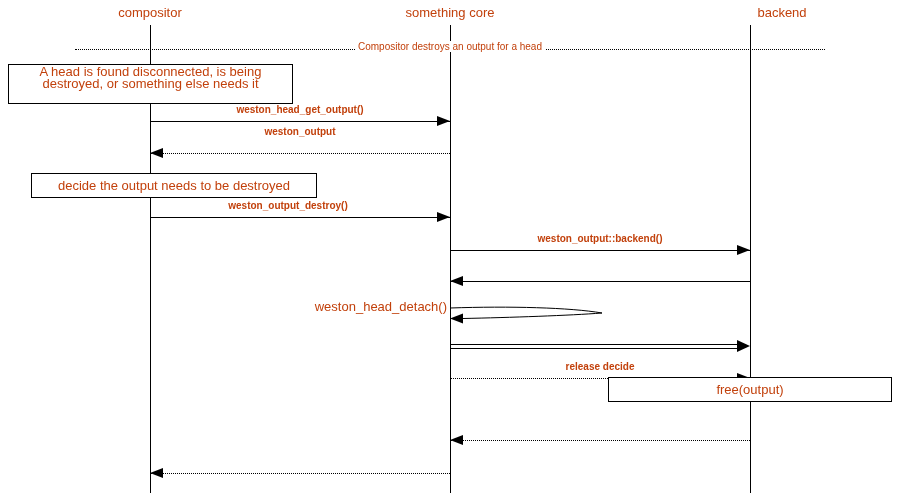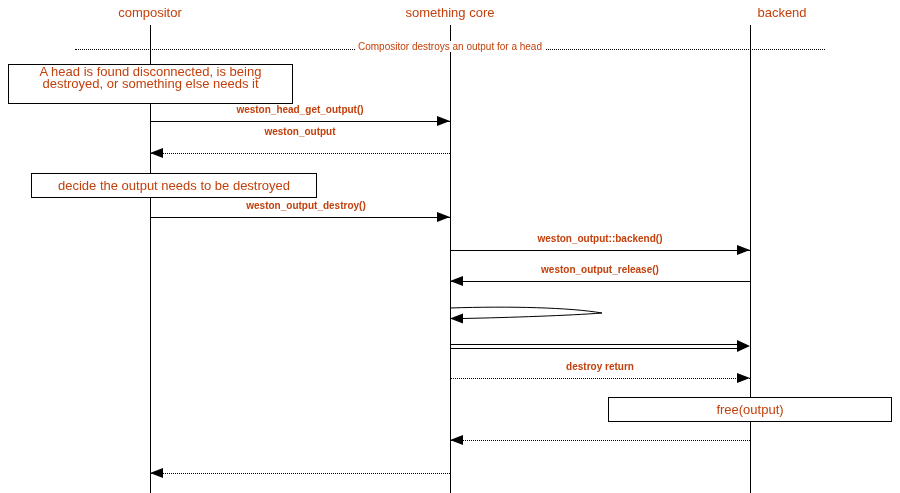--- a/index.html
+++ b/index.html
@@ -23,25 +23,25 @@
   .ahr{position:absolute;width:0;height:0;border-top:5px solid transparent;border-bottom:5px solid transparent;border-left:13px solid #000;}
   .ahl{position:absolute;width:0;height:0;border-top:5px solid transparent;border-bottom:5px solid transparent;border-right:13px solid #000;}
   .ahr-big{border-top-width:6px;border-bottom-width:6px;}
   
   .mlabel{position:absolute;transform:translateX(-50%);font-size:10px;white-space:nowrap;font-weight:bold;}
   .mlabel-r{position:absolute;transform:translateX(-100%);font-size:13px;white-space:nowrap;}
   
   .note{position:absolute;background:#fff;border:1px solid #000;font-size:13px;text-align:center;box-sizing:border-box;}
   .note-1{left:8px;top:64px;width:285px;height:40px;padding-top:1px;line-height:12.4px;}
   .note-2{left:8px;top:173px;width:286px;height:25px;line-height:23px;margin-left:23px;}
-  .note-3{left:608px;top:397px;width:284px;height:25px;line-height:23px;}
+  .note-3{left:608px;top:377px;width:284px;height:25px;line-height:23px;}
   
   .m1-line{left:150px;top:121px;width:300px}  .m1-ah{left:437px;top:116px}  .m1-label{left:300px;top:104px}
   .m2-line{left:150px;top:153px;width:300px}  .m2-ah{left:150px;top:148px}  .m2-label{left:300px;top:126px}
-  .m3-line{left:150px;top:217px;width:300px}  .m3-ah{left:437px;top:212px}  .m3-label{left:306px;top:200px}
+  .m3-line{left:150px;top:217px;width:300px}  .m3-ah{left:437px;top:212px}  .m3-label{left:288px;top:200px}
   .m4-line{left:450px;top:250px;width:300px}  .m4-ah{left:737px;top:245px}  .m4-label{left:600px;top:233px}
   .m5-line{left:450px;top:281px;width:300px}  .m5-ah{left:450px;top:276px}  .m5-label{left:600px;top:264px}
   .m6-svg{position:absolute;left:450px;top:302px;width:158px;height:22px;}
   .m6-label{left:447px;top:299px}
   .m7-line1{left:450px;top:344px;width:288px} .m7-line2{left:450px;top:348px;width:288px}
   .m7-ah{left:737px;top:340px}                .m7-label{left:600px;top:327px}
   .m8-line{left:450px;top:378px;width:300px}  .m8-ah{left:737px;top:373px}  .m8-label{left:600px;top:361px}
   .m9-line{left:450px;top:440px;width:300px}  .m9-ah{left:450px;top:435px}
   .m10-line{left:150px;top:473px;width:300px} .m10-ah{left:150px;top:468px}
 </style>
@@ -79,34 +79,34 @@
   <div class="hline m3-line"></div>
   <div class="ahr m3-ah"></div>
   <div class="mlabel m3-label">weston_output_destroy()</div>
 
   <div class="hline m4-line"></div>
   <div class="ahr m4-ah"></div>
   <div class="mlabel m4-label">weston_output::backend()</div>
 
   <div class="hline m5-line"></div>
   <div class="ahl m5-ah"></div>
-  <div class="mlabel m5-label">weston_output_release()</div>
 
   <svg class="m6-svg" viewBox="0 0 158 22">
     <path d="M0,6 C60,4 120,5.5 152,11 C120,13.5 60,15.5 13,16.5" fill="none" stroke="#000" stroke-width="1"></path>
     <polygon points="13,11.5 13,21.5 0,16.5" fill="#000"></polygon>
   </svg>
+  <div class="mlabel-r m6-label">weston_head_detach()</div>
 
   <div class="hline m7-line1"></div>
   <div class="hline m7-line2"></div>
   <div class="ahr ahr-big m7-ah"></div>
 
   <div class="dline m8-line"></div>
   <div class="ahr m8-ah"></div>
-  <div class="mlabel m8-label">destroy return</div>
+  <div class="mlabel m8-label">release decide</div>
 
   <div class="note note-3">free(output)</div>
 
   <div class="dline m9-line"></div>
   <div class="ahl m9-ah"></div>
 
   <div class="dline m10-line"></div>
   <div class="ahl m10-ah"></div>
 
 </div>

